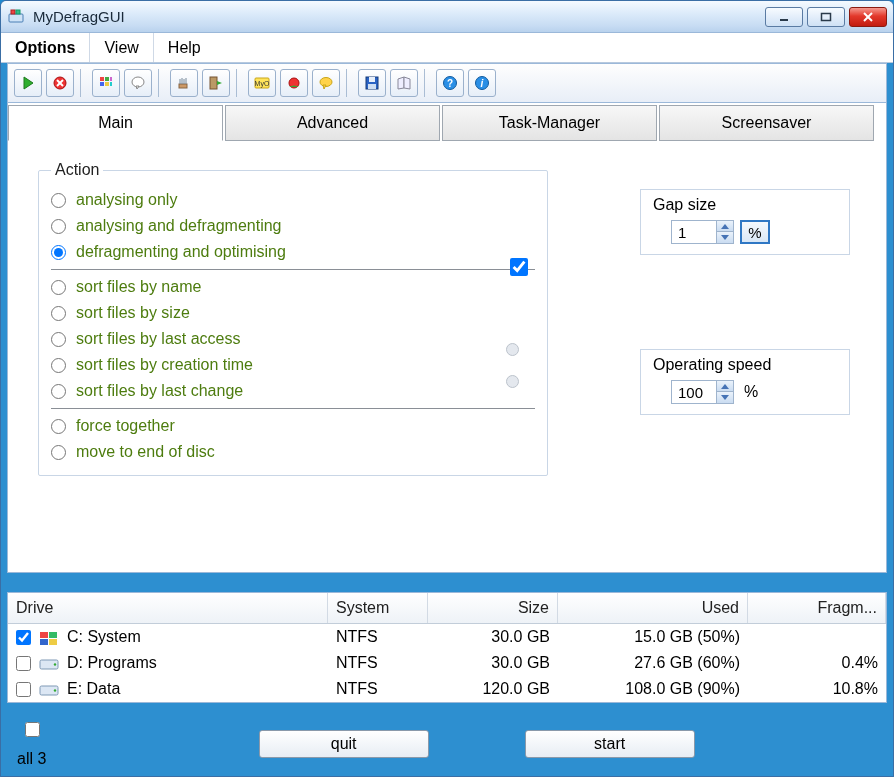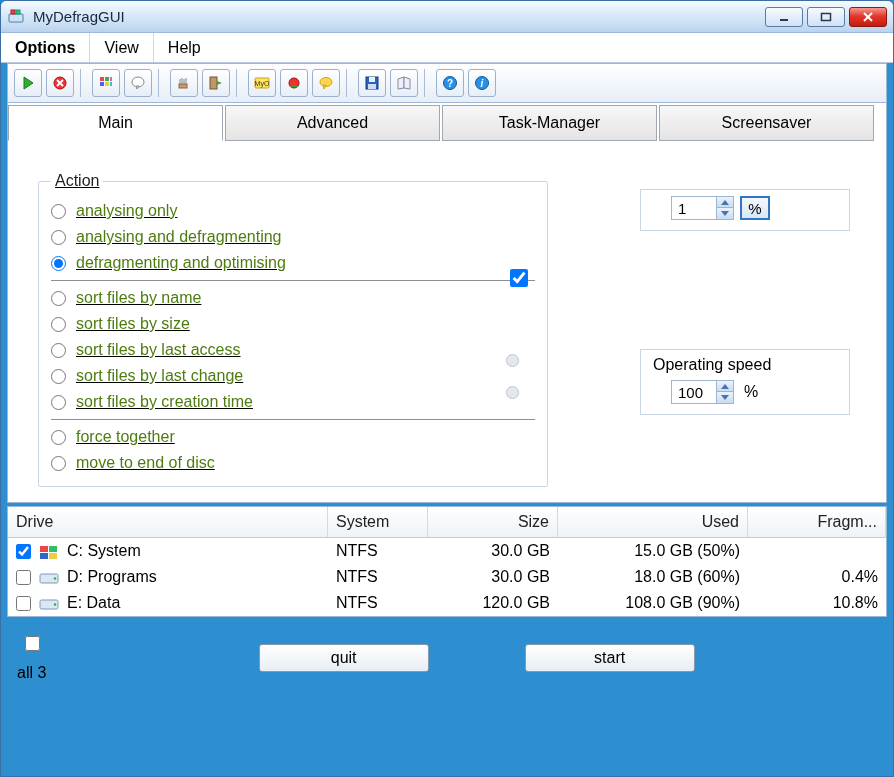--- a/index.html
+++ b/index.html
@@ -96,24 +96,23 @@
   .tab:last-child { margin-right:12px; }
   .tab.active {
     background:#fff;
     border-bottom:1px solid #fff;
     font-weight:normal;
   }
   .panel {
     background:#fff;
     border:1px solid #9bb8d9;
     border-top:none;
-    padding: 31px 28px 16px 28px;
+    padding: 20px 28px 16px 28px;
     position:relative;
-    height: 362px;
-    text-decoration: underline;
+    height: 432px;
   }
   fieldset.action {
     border:1px solid #c9d6e6;
     border-radius:2px;
     padding: 8px 12px 10px 12px;
     width: 510px;
     position:relative;
     font-size:16px;
   }
   fieldset.action legend { padding:0 4px; font-size:16px; color:#222; }
@@ -161,21 +160,21 @@
   .spin .buttons div:last-child { border-bottom:none; }
   .pctbtn {
     display:inline-flex; align-items:center; justify-content:center;
     width:30px; height:24px;
     border:2px solid #2f77c4;
     background:linear-gradient(#f4f8fd,#d9e7f6);
     margin-left:6px;
     font-size:15px;
   }
   .drives {
-    margin-top:3px;
+    margin-top:19px;
     background:#fff;
     border:1px solid #9bb8d9;
     font-size:16px;
   }
   .drives-head {
     display:grid;
     grid-template-columns: 320px 100px 130px 190px 1fr;
     border-bottom:1px solid #c2cdd9;
     background:linear-gradient(#ffffff,#eef2f7);
   }
@@ -380,42 +379,43 @@
         <div class="radio-row">
             <input type="radio" name="act" style="">
             <label>sort files by size</label>
           </div>
         <div class="radio-row">
             <input type="radio" name="act" style="">
             <label>sort files by last access</label>
           </div>
         <div class="radio-row">
             <input type="radio" name="act" style="">
+            <label>sort files by creation time</label>
+          </div>
+        <div class="radio-row">
+            <input type="radio" name="act" style="">
             <label>sort files by last change</label>
-          </div>
-        <div class="radio-row">
-            <input type="radio" name="act" style="">
-            <label>sort files by creation time</label>
           </div>
         <hr class="hr">
         <div class="radio-row">
             <input type="radio" name="act" style="">
             <label>force together</label>
           </div>
         <div class="radio-row">
             <input type="radio" name="act" style="">
             <label>move to end of disc</label>
           </div>
 
         <input type="checkbox" checked="" class="action-check" style="">
         <div class="action-dot" style="top:164px"></div>
         <div class="action-dot" style="top:196px"></div>
       </fieldset>
 
       <div class="sidebox" style="top:48px; right:36px; width:210px;">
+        <div class="lbl">Gap size</div>
         <div style="display:flex; align-items:center; padding-left:18px;">
           <div class="spin">
             <input value="1" style="">
             <div class="buttons">
               <div>
                   <svg width="8" height="5">
                     <polygon points="4,0 8,5 0,5" fill="#4673b5"></polygon>
                   </svg>
                 </div>
               <div>
@@ -481,21 +481,21 @@
             <div class="drive-name">
               <input type="checkbox" style="">
               <span class="hddicon"><svg width="20" height="16">
                   <rect x="1" y="4" width="18" height="9" rx="1.5" fill="#dce7f4" stroke="#7f99b5"></rect>
                   <circle cx="16" cy="8.5" r="1.2" fill="#3a3"></circle>
                 </svg></span>
               <span>D: Programs</span>
             </div>
             <div>NTFS</div>
             <div class="numr">30.0 GB</div>
-            <div class="numr">18.0 GB (60%)</div>
+            <div class="numr">27.6 GB (60%)</div>
             <div class="numr">0.4%</div>
           </div>
           <div class="drives-row">
             <div class="drive-name">
               <input type="checkbox" style="">
               <span class="hddicon"><svg width="20" height="16">
                   <rect x="1" y="4" width="18" height="9" rx="1.5" fill="#dce7f4" stroke="#7f99b5"></rect>
                   <circle cx="16" cy="8.5" r="1.2" fill="#3a3"></circle>
                 </svg></span>
               <span>E: Data</span>

